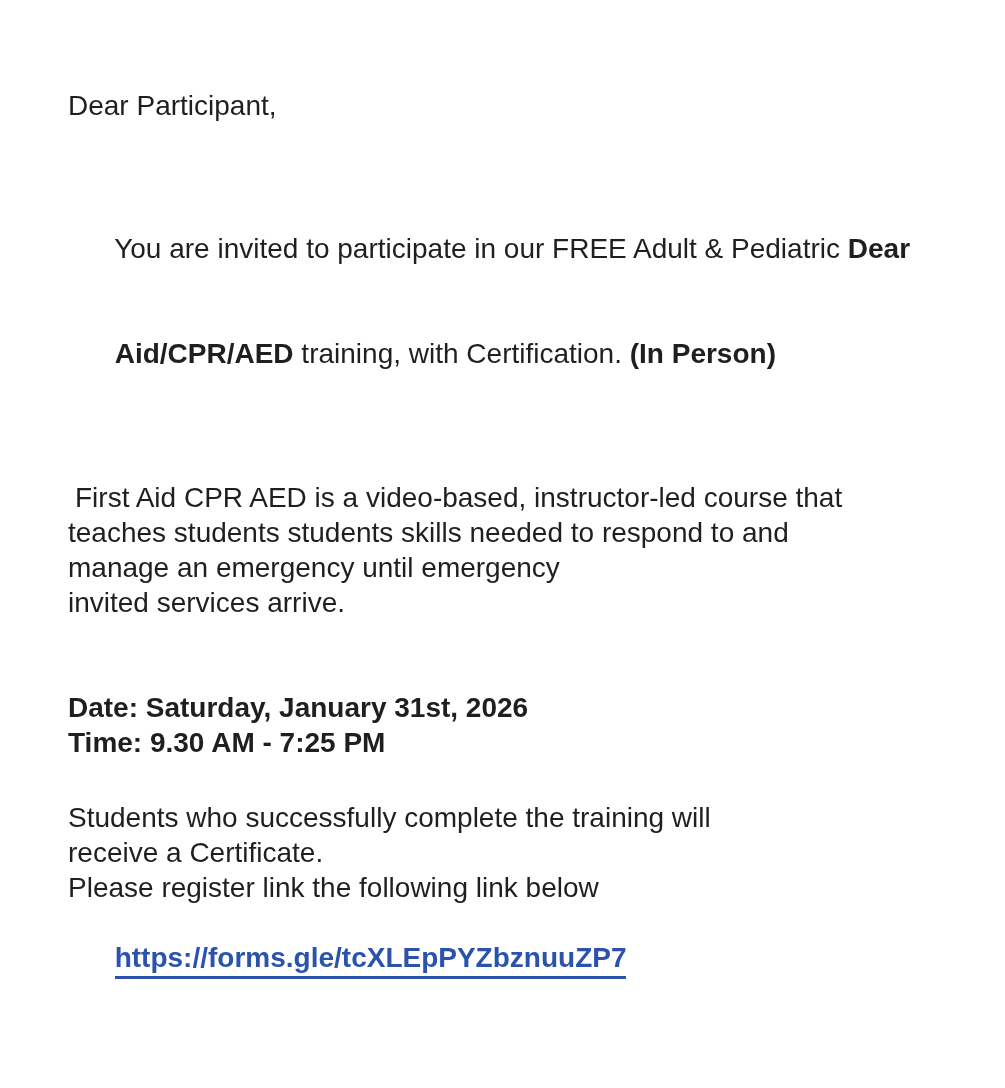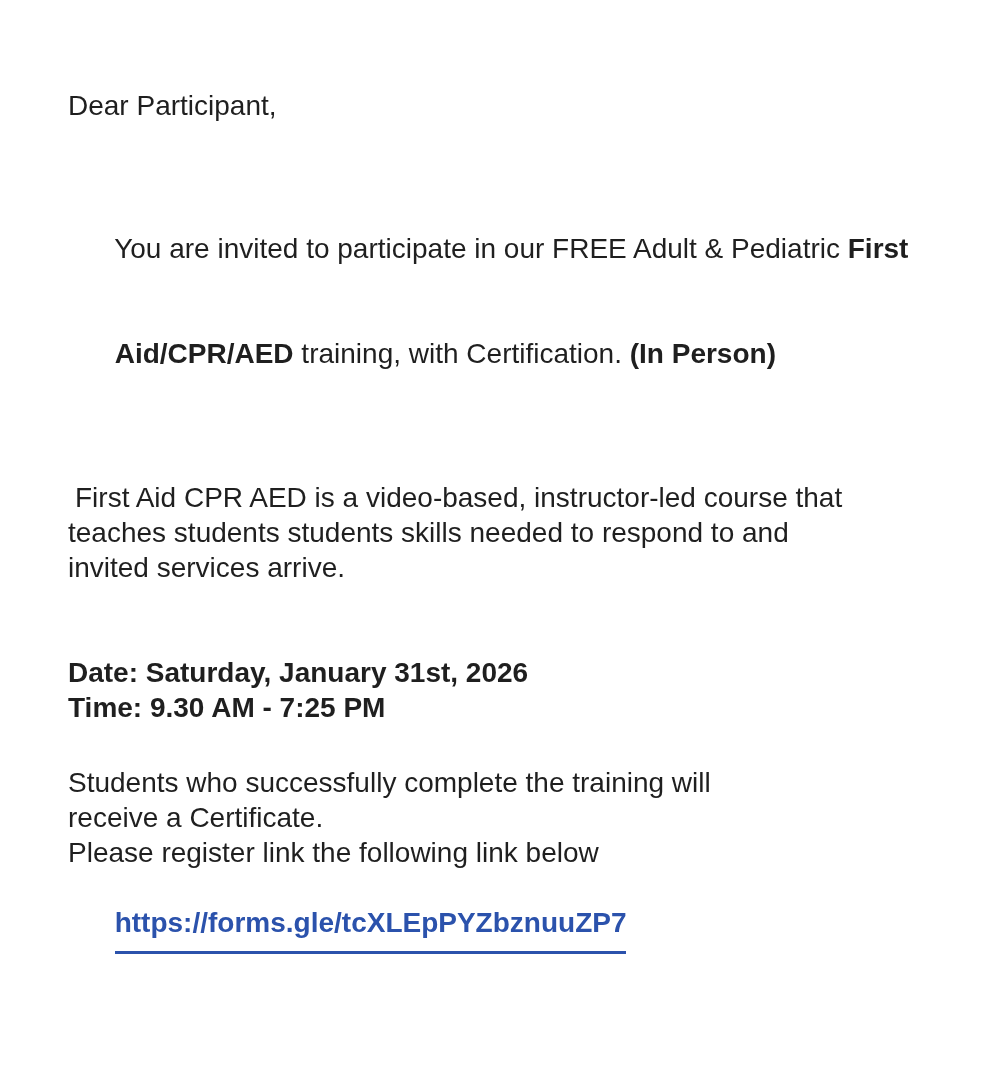--- a/index.html
+++ b/index.html
@@ -28,42 +28,43 @@
   .schedule    { margin-bottom: 40px; font-weight: bold; }
   .certificate { }
   .register    { margin-bottom: 63px; }
   .link {
     color: #2b52ac;
     font-weight: bold;
     text-decoration: none;
     display: inline-block;
     line-height: 31px;
     border-bottom: 3px solid #2b52ac;
-    padding-bottom: 13px;
+    padding-bottom: 3px;
   }
 </style>
 </head>
 <body>
 
 <div class="page">
 
   <div class="line salutation">Dear Participant,</div>
 
   <div class="invite">
     <div class="line">
-      <span>You are invited to participate in our FREE Adult &amp; Pediatric </span><span class="b">First</span>
+      <span>You are invited to participate in our FREE Adult &amp; Pediatric </span><span class="b">Dear</span>
     </div>
     <div class="line">
       <span class="b">Aid/CPR/AED</span><span> training, with Certification. </span><span class="b">(In Person)</span>
     </div>
   </div>
 
   <div class="description">
     <div class="line indent">First Aid CPR AED is a video-based, instructor-led course that</div>
     <div class="line">teaches students students skills needed to respond to and</div>
+    <div class="line">manage an emergency until emergency</div>
     <div class="line">invited services arrive.</div>
   </div>
 
   <div class="schedule">
     <div class="line">Date: Saturday, January 31st, 2026</div>
     <div class="line">Time: 9.30 AM - 7:25 PM</div>
   </div>
 
   <div class="certificate">
     <div class="line">Students who successfully complete the training will</div>

